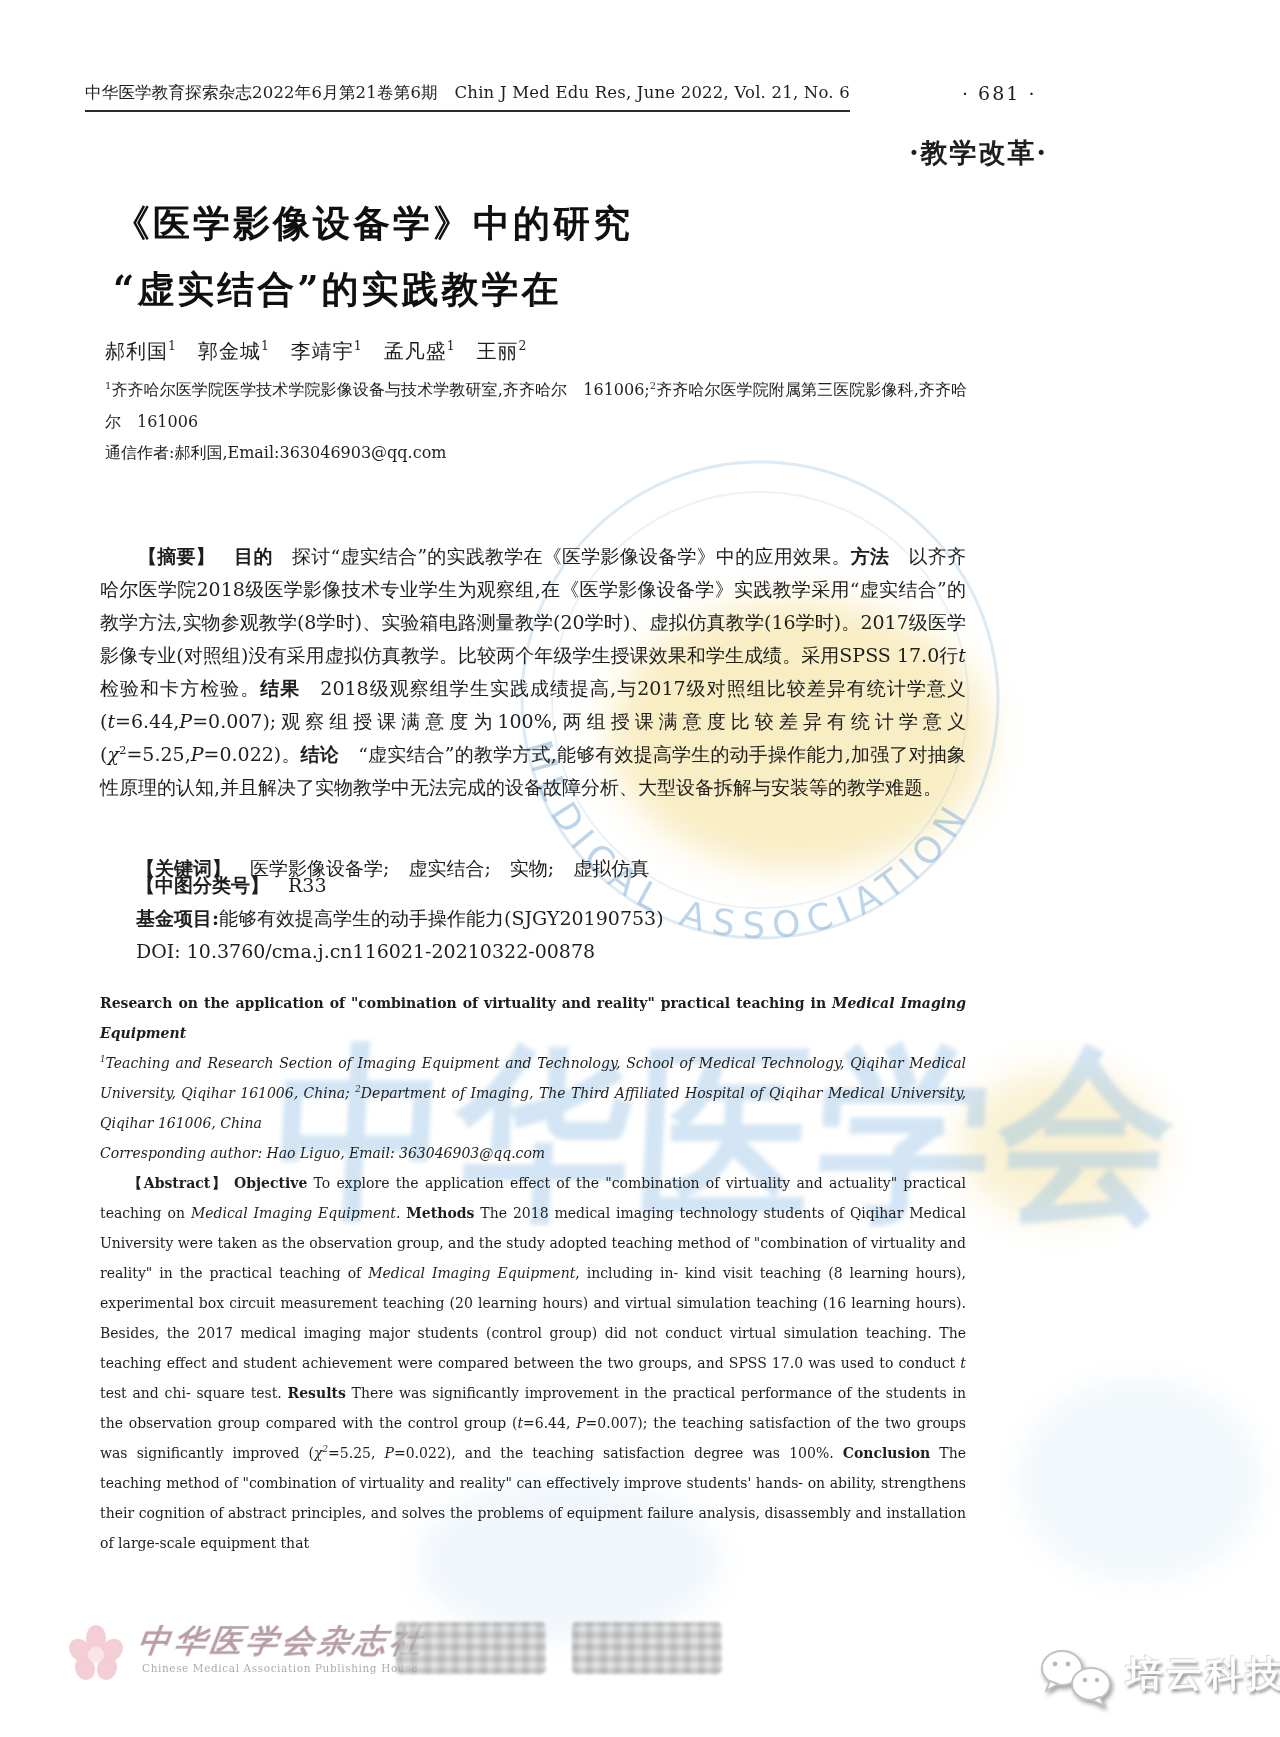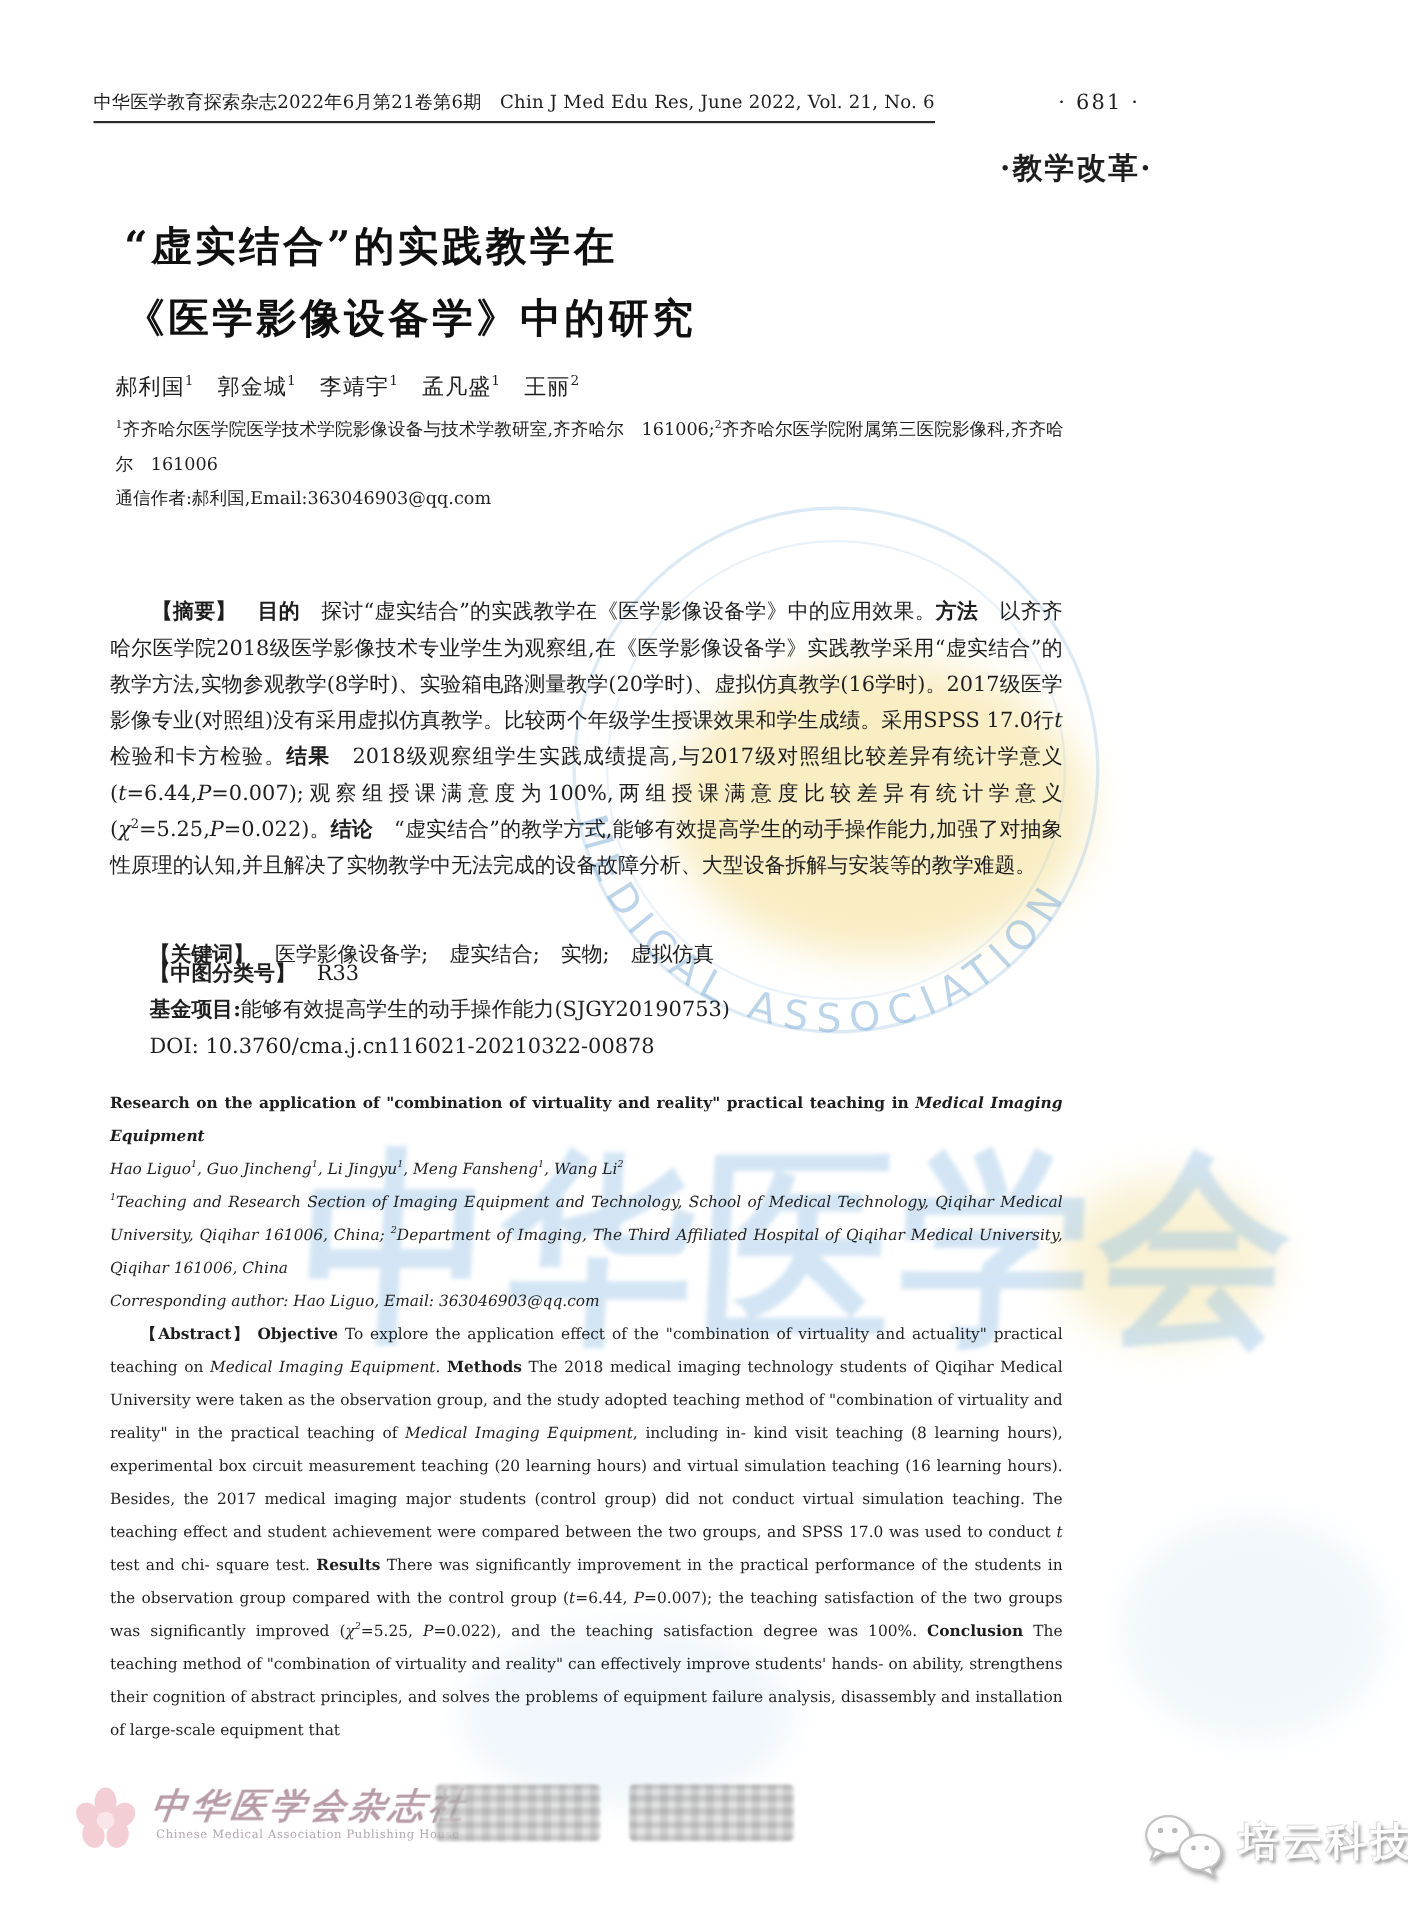--- a/index.html
+++ b/index.html
@@ -61,38 +61,37 @@
     </text>
   </svg>
 
   <div class="wm wm-callig" style="left:275px;top:1018px;font-size:175px;color:rgba(146,189,227,0.40);">中华医学会</div>
 
   <div class="tx header-line" style="left:85px;top:82px;">中华医学教育探索杂志2022年6月第21卷第6期　Chin J Med Edu Res, June 2022, Vol. 21, No. 6</div>
   <div class="tx page-no" style="left:962px;top:82px;">· 681 ·</div>
   <div class="tx section-label" style="right:232px;top:135px;">·教学改革·</div>
 
   <div class="tx title" style="left:113px;top:190px;">
+    <div>《医学影像设备学》中的研究</div>
     <div>“虚实结合”的实践教学在</div>
-    <div>《医学影像设备学》中的研究</div>
   </div>
 
   <div class="tx authors" style="left:105px;top:338px;"><span>郝利国</span><span class="s-sup">1</span><span>　郭金城</span><span class="s-sup">1</span><span>　李靖宇</span><span class="s-sup">1</span><span>　孟凡盛</span><span class="s-sup">1</span><span>　王丽</span><span class="s-sup">2</span></div>
   <div class="tx para-cn" style="left:105px;top:374px;width:862px;"><span class="s-sup">1</span><span>齐齐哈尔医学院医学技术学院影像设备与技术学教研室,齐齐哈尔　161006;</span><span class="s-sup">2</span><span>齐齐哈尔医学院附属第三医院影像科,齐齐哈尔　161006</span></div>
   <div class="tx para-cn" style="left:105px;top:437px;width:862px;">通信作者:郝利国,Email:363046903@qq.com</div>
 
   <div class="tx abstract-cn" style="left:100px;top:540px;width:866px;"><span class="s-b">【摘要】</span><span>　</span><span class="s-b">目的</span><span>　探讨“虚实结合”的实践教学在《医学影像设备学》中的应用效果。</span><span class="s-b">方法</span><span>　以齐齐哈尔医学院2018级医学影像技术专业学生为观察组,在《医学影像设备学》实践教学采用“虚实结合”的教学方法,实物参观教学(8学时)、实验箱电路测量教学(20学时)、虚拟仿真教学(16学时)。2017级医学影像专业(对照组)没有采用虚拟仿真教学。比较两个年级学生授课效果和学生成绩。采用SPSS 17.0行</span><span class="s-i">t</span><span>检验和卡方检验。</span><span class="s-b">结果</span><span>　2018级观察组学生实践成绩提高,与2017级对照组比较差异有统计学意义(</span><span class="s-i">t</span><span>=6.44,</span><span class="s-i">P</span><span>=0.007);观察组授课满意度为100%,两组授课满意度比较差异有统计学意义(</span><span class="s-i">χ</span><span class="s-sup">2</span><span>=5.25,</span><span class="s-i">P</span><span>=0.022)。</span><span class="s-b">结论</span><span>　“虚实结合”的教学方式,能够有效提高学生的动手操作能力,加强了对抽象性原理的认知,并且解决了实物教学中无法完成的设备故障分析、大型设备拆解与安装等的教学难题。</span></div>
 
   <div class="tx meta-line" style="left:136px;top:852px;"><span class="s-b">【关键词】</span><span>　医学影像设备学;　虚实结合;　实物;　虚拟仿真</span></div>
   <div class="tx meta-line" style="left:136px;top:869px;"><span class="s-b">【中图分类号】</span><span>　R33</span></div>
   <div class="tx meta-line" style="left:136px;top:902px;"><span class="s-b">基金项目:</span><span>能够有效提高学生的动手操作能力(SJGY20190753)</span></div>
   <div class="tx meta-line" style="left:136px;top:935px;">DOI: 10.3760/cma.j.cn116021-20210322-00878</div>
 
   <div class="tx" style="left:100px;top:988px;width:866px;">
     <div class="en en-title"><span class="s-b">Research on the application of "combination of virtuality and reality" practical teaching in </span><span class="s-bi">Medical Imaging Equipment</span></div>
-    <div class="en"><span class="s-i">Hao Liguo</span><span class="s-isup">1</span><span class="s-i">, Guo Jincheng</span><span class="s-isup">1</span><span class="s-i">, Li Jingyu</span><span class="s-isup">1</span><span class="s-i">, Meng Fansheng</span><span class="s-isup">1</span><span class="s-i">, Wang Li</span><span class="s-isup">2</span></div>
     <div class="en"><span class="s-isup">1</span><span class="s-i">Teaching and Research Section of Imaging Equipment and Technology, School of Medical Technology, Qiqihar Medical University, Qiqihar 161006, China; </span><span class="s-isup">2</span><span class="s-i">Department of Imaging, The Third Affiliated Hospital of Qiqihar Medical University, Qiqihar 161006, China</span></div>
     <div class="en"><span class="s-i">Corresponding author: Hao Liguo, Email: 363046903@qq.com</span></div>
     <div class="en en-abstract"><span class="s-b">【Abstract】</span><span> </span><span class="s-b">Objective</span><span>  To explore the application effect of the "combination of virtuality and actuality" practical teaching on </span><span class="s-i">Medical Imaging Equipment</span><span>. </span><span class="s-b">Methods</span><span>  The 2018 medical imaging technology students of Qiqihar Medical University were taken as the observation group, and the study adopted teaching method of "combination of virtuality and reality" in the practical teaching of </span><span class="s-i">Medical Imaging Equipment</span><span>, including in- kind visit teaching (8 learning hours), experimental box circuit measurement teaching (20 learning hours) and virtual simulation teaching (16 learning hours). Besides, the 2017 medical imaging major students (control group) did not conduct virtual simulation teaching. The teaching effect and student achievement were compared between the two groups, and SPSS 17.0 was used to conduct </span><span class="s-i">t</span><span> test and chi- square test. </span><span class="s-b">Results</span><span>  There was significantly improvement in the practical performance of the students in the observation group compared with the control group (</span><span class="s-i">t</span><span>=6.44, </span><span class="s-i">P</span><span>=0.007); the teaching satisfaction of the two groups was significantly improved (</span><span class="s-i">χ</span><span class="s-isup">2</span><span>=5.25, </span><span class="s-i">P</span><span>=0.022), and the teaching satisfaction degree was 100%. </span><span class="s-b">Conclusion</span><span>  The teaching method of "combination of virtuality and reality" can effectively improve students' hands- on ability, strengthens their cognition of abstract principles, and solves the problems of equipment failure analysis, disassembly and installation of large-scale equipment that</span></div>
   </div>
 
   <svg class="tx" style="left:66px;top:1624px;opacity:0.55;" width="60" height="66" viewBox="0 0 60 66">
     <g fill="#eaa7b2">
       <ellipse cx="30" cy="14" rx="10" ry="13"></ellipse>
       <ellipse cx="14" cy="26" rx="10" ry="12" transform="rotate(-40 14 26)"></ellipse>
       <ellipse cx="46" cy="26" rx="10" ry="12" transform="rotate(40 46 26)"></ellipse>

